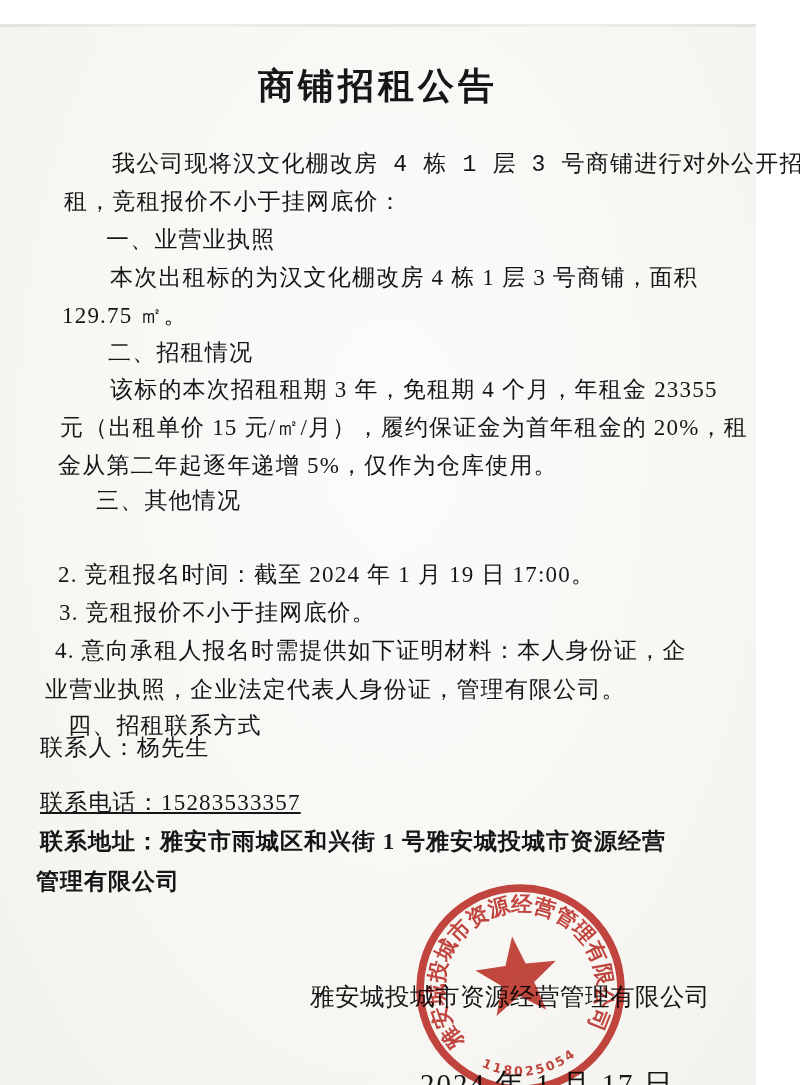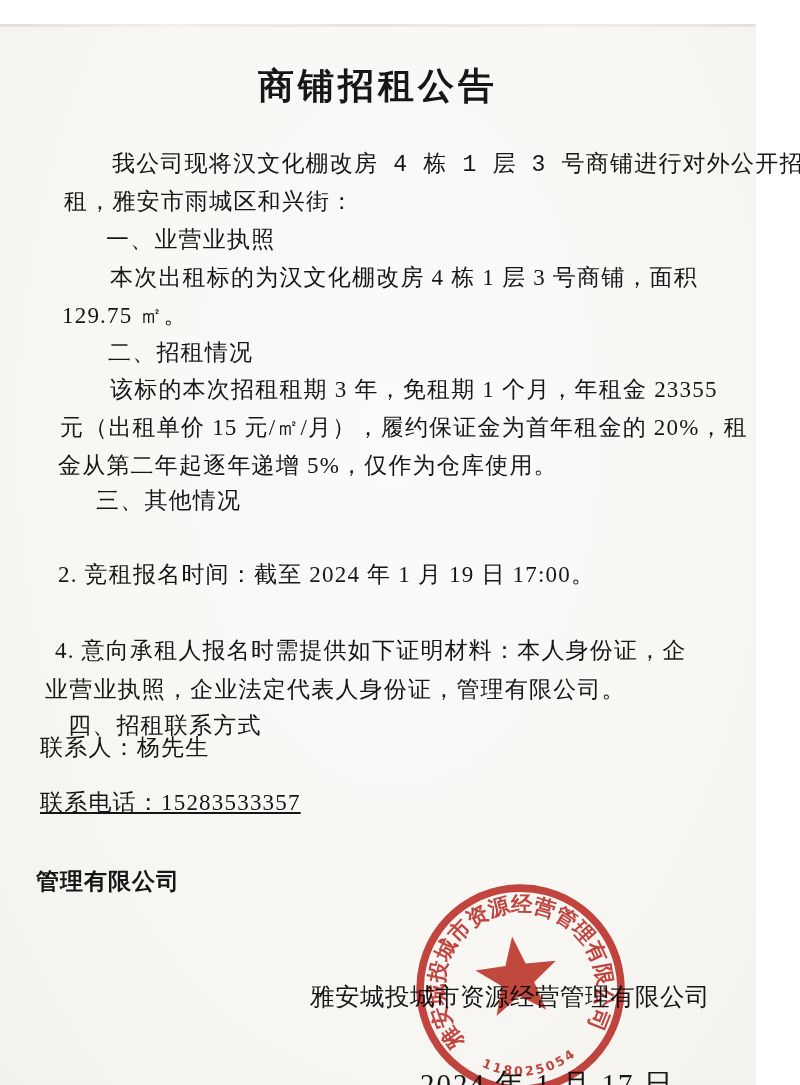--- a/index.html
+++ b/index.html
@@ -59,39 +59,41 @@
 </style>
 </head>
 <body>
 
 <div class="page">
   <div class="top-edge"></div>
 
   <h1 class="title">商铺招租公告</h1>
 
   <p class="ln" style="top:124px; left:112px;font-family:Liberation Mono, monospace;">我公司现将汉文化棚改房 4 栋 1 层 3 号商铺进行对外公开招</p>
-  <p class="ln" style="top:162px; left:64px;">租，雅安市雨城区和兴街：</p>
+  <p class="ln" style="top:162px; left:64px;">租，竞租报价不小于挂网底价：</p>
 
   <p class="ln" style="top:200px; left:106px;">一、业营业执照</p>
   <p class="ln" style="top:238px; left:110px;">本次出租标的为汉文化棚改房 4 栋 1 层 3 号商铺，面积</p>
   <p class="ln" style="top:276px; left:62px;">129.75 ㎡。</p>
 
   <p class="ln" style="top:313px; left:108px;">二、招租情况</p>
-  <p class="ln" style="top:350px; left:110px;">该标的本次招租租期 3 年，免租期 1 个月，年租金 23355</p>
+  <p class="ln" style="top:350px; left:110px;">该标的本次招租租期 3 年，免租期 4 个月，年租金 23355</p>
   <p class="ln" style="top:388px; left:60px;">元（出租单价 15 元/㎡/月），履约保证金为首年租金的 20%，租</p>
   <p class="ln" style="top:426px; left:58px;">金从第二年起逐年递增 5%，仅作为仓库使用。</p>
 
   <p class="ln" style="top:461px; left:96px;">三、其他情况</p>
   <p class="ln" style="top:535px; left:58px;">2. 竞租报名时间：截至 2024 年 1 月 19 日 17:00。</p>
+  <p class="ln" style="top:573px; left:59px;">3. 竞租报价不小于挂网底价。</p>
   <p class="ln" style="top:611px; left:55px;">4. 意向承租人报名时需提供如下证明材料：本人身份证，企</p>
   <p class="ln" style="top:650px; left:45px;">业营业执照，企业法定代表人身份证，管理有限公司。</p>
 
   <p class="ln" style="top:686px; left:68px;">四、招租联系方式</p>
   <p class="ln" style="top:708px; left:40px;">联系人：杨先生</p>
   <p class="ln" style="top:763px; left:40px;text-decoration:underline;">联系电话：15283533357</p>
+  <p class="ln heavy" style="top:802px; left:40px;">联系地址：雅安市雨城区和兴街 1 号雅安城投城市资源经营</p>
   <p class="ln heavy" style="top:842px; left:36px;">管理有限公司</p>
 
   <p class="sig-company">雅安城投城市资源经营管理有限公司</p>
   <p class="sig-date">2024 年 1 月 17 日</p>
 
   <svg class="stamp" viewBox="0 0 212 212" aria-hidden="true">
     <defs>
       <path id="arcTop" d="M 43.7 149.6 A 76 76 0 1 1 168.3 149.6" fill="none"></path>
       <path id="arcBottom" d="M 56.7 176.4 A 86 86 0 0 0 155.3 176.4" fill="none"></path>
     </defs>

